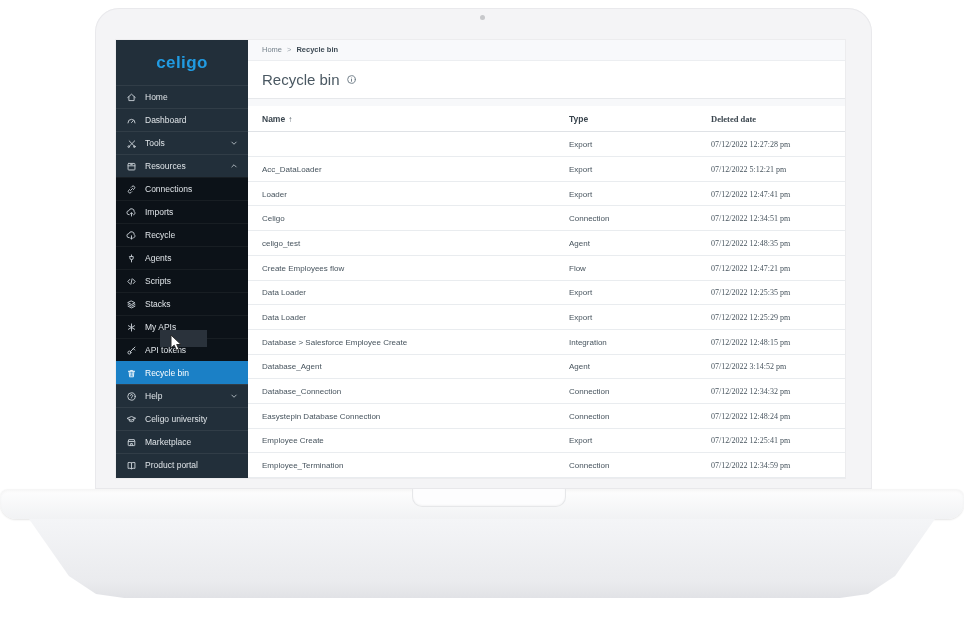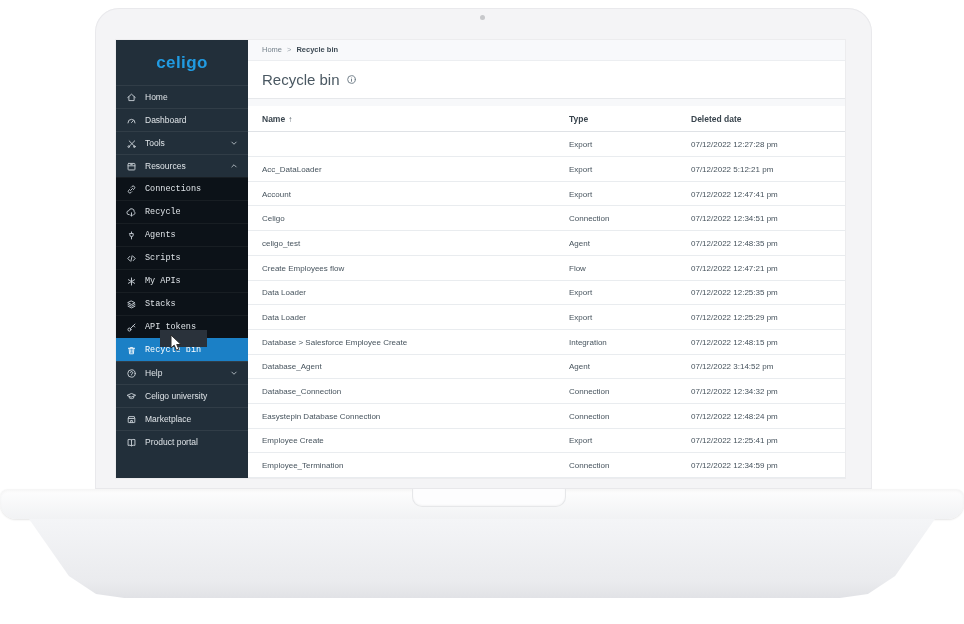--- a/index.html
+++ b/index.html
@@ -21,21 +21,21 @@
   .base-body{position:absolute;left:29px;top:519px;width:906px;height:79px;
          background:linear-gradient(#f4f5f7,#eaebee 80%,#e1e2e6);
          clip-path:polygon(0 0,100% 0,95.6% 72%,92.6% 95%,89.5% 100%,10.5% 100%,7.4% 95%,4.4% 72%);}
 
   
   .sidebar{width:132px;flex-shrink:0;background:#222f3a;color:#dfe4e8;position:relative;}
   .logo{height:45px;display:flex;align-items:center;justify-content:center;
         color:#219be2;font-size:17px;font-weight:bold;letter-spacing:.4px;}
   .nav-item{height:22px;display:flex;align-items:center;gap:7px;padding:0 9px 0 10px;
             font-size:8.5px;border-top:1px solid rgba(255,255,255,.07);position:relative;}
-  .nav-item.sub{background:#0c1218;border-top-color:rgba(255,255,255,.05);font-family:Liberation Mono, monospace;}
+  .nav-item.sub{background:#0c1218;border-top-color:rgba(255,255,255,.05);}
   .nav-item.selected{background:#1b80c6;border-top-color:transparent;color:#ffffff;}
   .nav-icon{width:12px;height:12px;display:flex;align-items:center;color:#c3cad0;flex-shrink:0;}
   .nav-item.selected .nav-icon{color:#eaf4fb;}
   .nav-label{flex:1;white-space:nowrap;}
   .nav-chevron{display:flex;color:#b9c1c8;}
   .hover-patch{position:absolute;left:44px;top:290px;width:47px;height:17px;background:#2a323b;z-index:2;}
 
   
   .main{flex:1;display:flex;flex-direction:column;background:#ffffff;min-width:0;}
   .breadcrumb{height:22px;background:#f8f9fb;border-bottom:1px solid #eceef1;
@@ -45,21 +45,21 @@
   .crumb-sep{color:#9aa4ab;font-size:7.5px;}
   .page-head{height:42px;display:flex;align-items:center;gap:6px;padding-left:14px;
              border-bottom:1px solid #e6e8eb;background:#ffffff;}
   .page-title{font-size:15px;color:#4a5862;}
   .info-icon{display:flex;color:#6f7d87;}
   .table-gap{height:8px;background:#f7f8fa;}
   .thead{height:28px;position:relative;border-bottom:1px solid #dfe2e6;background:#ffffff;text-align:right;}
   .th{position:absolute;top:50%;transform:translateY(-50%);font-size:8.5px;font-weight:bold;
       color:#3a454e;white-space:nowrap;}
   .sort-arrow{font-weight:normal;font-size:8px;color:#55606a;margin-left:3px;}
-  .col-name{left:14px;} .col-type{left:321px;} .col-date{left:443px;}
+  .col-name{left:14px;} .col-type{left:321px;} .col-date{left:463px;font-family:Liberation Serif, serif;}
   .tbody{flex:1;background:#84cc16;}
   .trow{height:23.7px;position:relative;border-bottom:1px solid #e9ecef;background:#ffffff;}
   .td{position:absolute;top:50%;transform:translateY(-50%);font-size:8px;color:#46535d;white-space:nowrap;}
 
   .cursor{position:absolute;left:170px;top:334px;z-index:50;}
   svg{display:block;}
 </style>
 </head>
 <body>
 
@@ -132,20 +132,31 @@
                   <path d="M8.5 11.2l-1.2 1.2a2.3 2.3 0 0 1-3.3-3.3L5.2 8"></path>
                 </svg>
               </span>
     <span class="nav-label">Connections</span>
     <span class="nav-chevron"></span>
   </div>
             <div class="nav-item sub">
     <span class="nav-icon">
                 <svg viewBox="0 0 16 16" width="11" height="11" fill="none" stroke="currentColor" stroke-width="1.4" stroke-linecap="round" stroke-linejoin="round">
                   <path d="M4.5 11.3a3 3 0 0 1-.3-6A4 4 0 0 1 12 6.8a2.6 2.6 0 0 1-.7 4.5"></path>
+                  <path d="M8 13.2V8.4"></path>
+                  <path d="M6.2 10.2 8 8.4l1.8 1.8"></path>
+                </svg>
+              </span>
+    <span class="nav-label">Imports</span>
+    <span class="nav-chevron"></span>
+  </div>
+            <div class="nav-item sub">
+    <span class="nav-icon">
+                <svg viewBox="0 0 16 16" width="11" height="11" fill="none" stroke="currentColor" stroke-width="1.4" stroke-linecap="round" stroke-linejoin="round">
+                  <path d="M4.5 11.3a3 3 0 0 1-.3-6A4 4 0 0 1 12 6.8a2.6 2.6 0 0 1-.7 4.5"></path>
                   <path d="M8 8.4v4.8"></path>
                   <path d="M6.2 11.4 8 13.2l1.8-1.8"></path>
                 </svg>
               </span>
     <span class="nav-label">Recycle</span>
     <span class="nav-chevron"></span>
   </div>
             <div class="nav-item sub">
     <span class="nav-icon">
                 <svg viewBox="0 0 16 16" width="11" height="11" fill="none" stroke="currentColor" stroke-width="1.4" stroke-linecap="round" stroke-linejoin="round">
@@ -164,37 +175,37 @@
                   <path d="M10.6 5l2.7 3-2.7 3"></path>
                   <path d="M8.9 4 7.1 12"></path>
                 </svg>
               </span>
     <span class="nav-label">Scripts</span>
     <span class="nav-chevron"></span>
   </div>
             <div class="nav-item sub">
     <span class="nav-icon">
                 <svg viewBox="0 0 16 16" width="11" height="11" fill="none" stroke="currentColor" stroke-width="1.4" stroke-linecap="round" stroke-linejoin="round">
+                  <path d="M8 3 13 5.5 8 8 3 5.5z"></path>
+                  <path d="M3 8l5 2.5L13 8"></path>
+                  <path d="M3 10.5 8 13l5-2.5"></path>
+                </svg>
+              </span>
+    <span class="nav-label">Stacks</span>
+    <span class="nav-chevron"></span>
+  </div>
+            <div class="nav-item sub">
+    <span class="nav-icon">
+                <svg viewBox="0 0 16 16" width="11" height="11" fill="none" stroke="currentColor" stroke-width="1.4" stroke-linecap="round" stroke-linejoin="round">
                   <path d="M8 2.8v10.4"></path>
                   <path d="M3.5 5.4l9 5.2"></path>
                   <path d="M12.5 5.4l-9 5.2"></path>
                 </svg>
               </span>
     <span class="nav-label">My APIs</span>
-    <span class="nav-chevron"></span>
-  </div>
-            <div class="nav-item sub">
-    <span class="nav-icon">
-                <svg viewBox="0 0 16 16" width="11" height="11" fill="none" stroke="currentColor" stroke-width="1.4" stroke-linecap="round" stroke-linejoin="round">
-                  <path d="M8 3 13 5.5 8 8 3 5.5z"></path>
-                  <path d="M3 8l5 2.5L13 8"></path>
-                  <path d="M3 10.5 8 13l5-2.5"></path>
-                </svg>
-              </span>
-    <span class="nav-label">Stacks</span>
     <span class="nav-chevron"></span>
   </div>
             <div class="nav-item sub">
     <span class="nav-icon">
                 <svg viewBox="0 0 16 16" width="11" height="11" fill="none" stroke="currentColor" stroke-width="1.4" stroke-linecap="round" stroke-linejoin="round">
                   <circle cx="5" cy="11" r="2.2"></circle>
                   <path d="M6.6 9.4 13 3"></path>
                   <path d="M10.7 5.3l2 2"></path>
                 </svg>
               </span>
@@ -295,21 +306,21 @@
     <span class="td col-name"></span>
     <span class="td col-type">Export</span>
     <span class="td col-date">07/12/2022 12:27:28 pm</span>
   </div>
             <div class="trow">
     <span class="td col-name">Acc_DataLoader</span>
     <span class="td col-type">Export</span>
     <span class="td col-date">07/12/2022 5:12:21 pm</span>
   </div>
             <div class="trow">
-    <span class="td col-name">Account</span>
+    <span class="td col-name">Loader</span>
     <span class="td col-type">Export</span>
     <span class="td col-date">07/12/2022 12:47:41 pm</span>
   </div>
             <div class="trow">
     <span class="td col-name">Celigo</span>
     <span class="td col-type">Connection</span>
     <span class="td col-date">07/12/2022 12:34:51 pm</span>
   </div>
             <div class="trow">
     <span class="td col-name">celigo_test</span>

